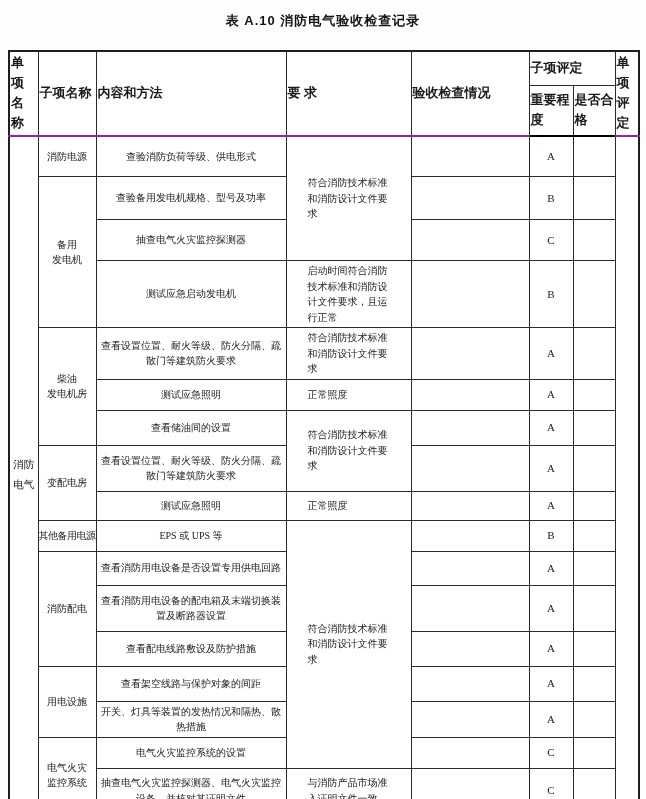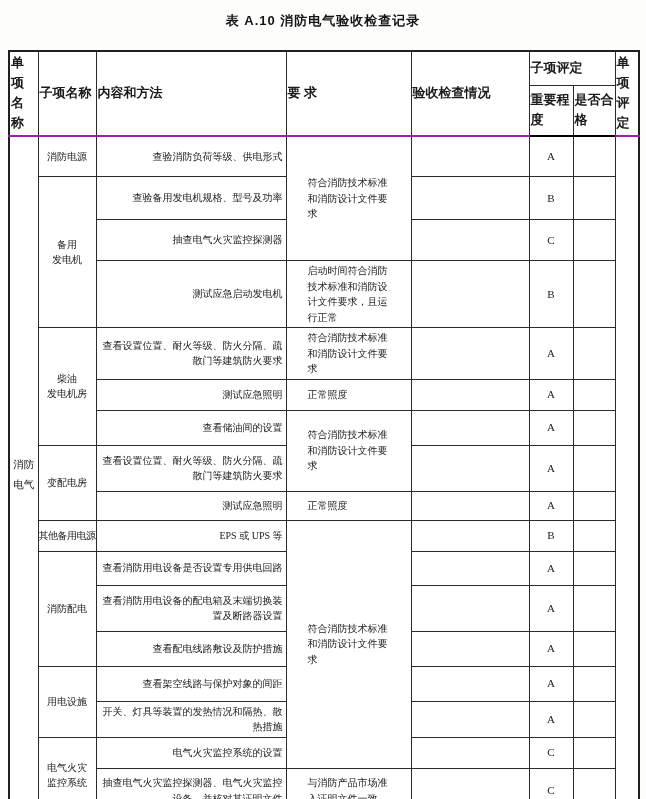--- a/index.html
+++ b/index.html
@@ -41,21 +41,21 @@
   }
   .rec thead th {
     text-align: left;
     font-size: 13px;
     font-weight: 700;
     font-family: "Liberation Sans", "DejaVu Sans", sans-serif;
     padding: 1px 1px;
   }
   .rec thead tr:last-child th { border-bottom: 2px solid #000000; font-family: Liberation Serif, serif; }
   .rec thead th[rowspan] { border-bottom: 2px solid #a21caf; }
-  td.c-left { text-align: right; }
+  td.c-left { text-align: center; }
   td.grade {
     text-align: center;
     font-size: 11px;
     font-family: "Liberation Serif", "DejaVu Serif", serif;
   }
   td.subitem {
     text-align: center;
     white-space: pre-line;
     font-size: 10px;
     padding: 12px 1px;

